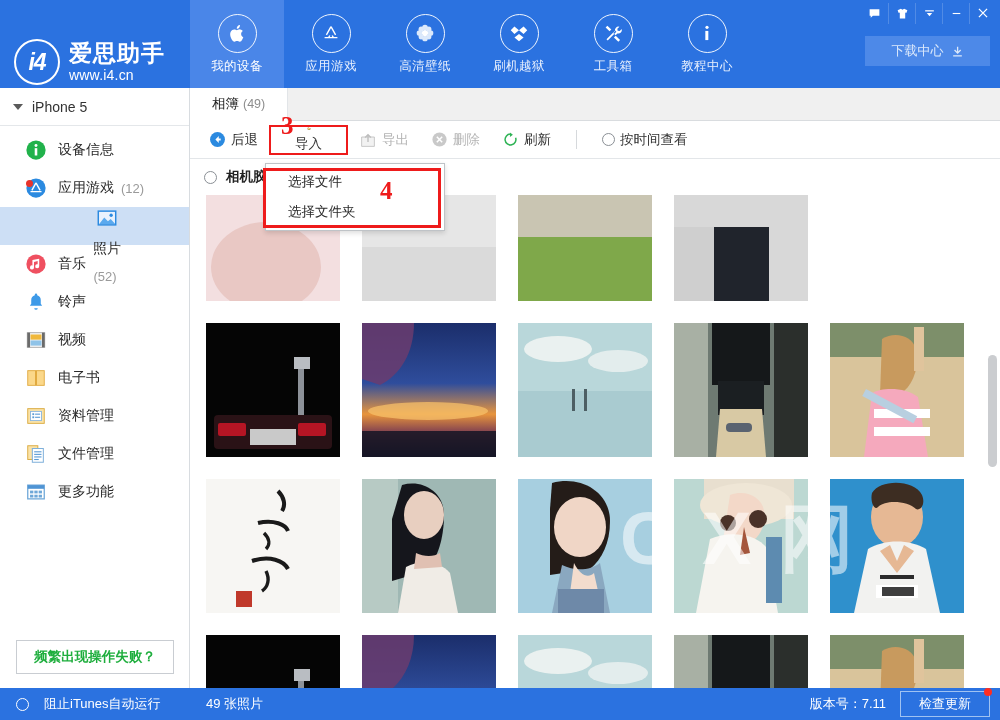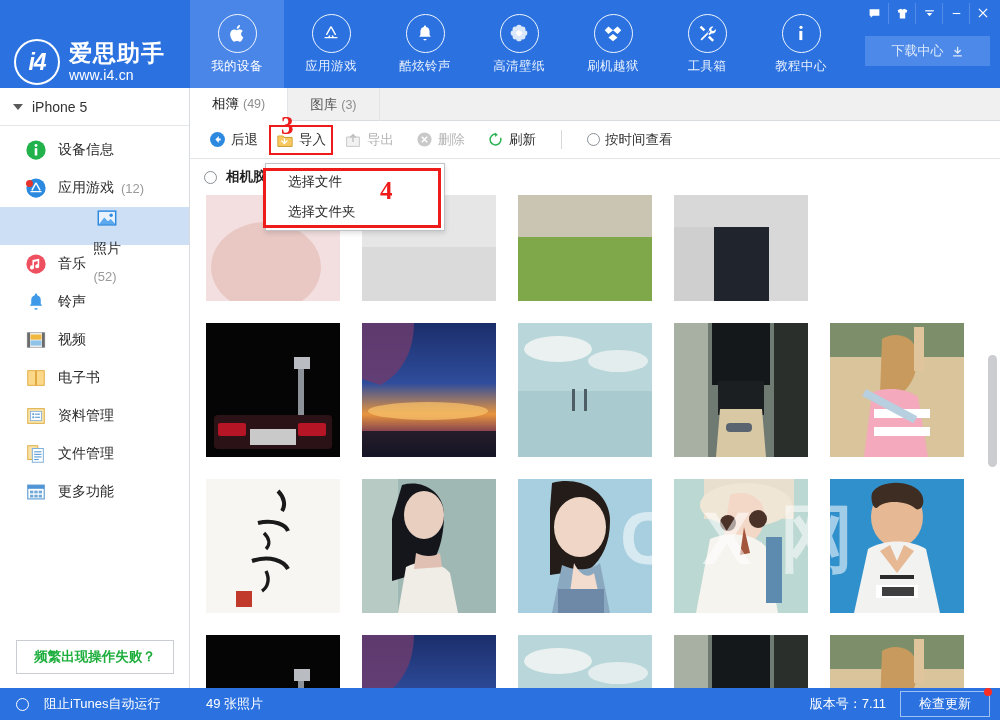--- a/index.html
+++ b/index.html
@@ -119,21 +119,21 @@
 
   .toolbar {
     height: 38px; display: flex; align-items: center; gap: 0;
     padding-left: 8px; border-bottom: 1px solid #e3e6e9; background: #fff;
   }
   .tbtn {
     display: flex; align-items: center; gap: 5px; height: 28px;
     padding: 0 11px; font-size: 13.5px; color: #333; cursor: pointer;
   }
   .tbtn.disabled { color: #b4b4b4; cursor: default; }
-  .tbtn.boxed { border: 2px solid #ee1b1b; padding: 0 5px; height: 30px; }
+  .tbtn.boxed { border: 2px solid #ee1b1b; padding: 0 24px; height: 30px; flex-direction: column; }
   .tsep { width: 1px; height: 19px; background: #d6d9dc; margin: 0 14px; }
 
   .albumrow {
     height: 36px; display: flex; align-items: center; gap: 9px;
     padding-left: 14px; font-size: 13.5px; color: #222; font-weight: bold;
   }
 
   .grid-wrap { position: relative; height: 493px; overflow: hidden; background: #fff; }
   .grid {
     position: absolute; left: 16px; top: -28px; width: 780px;
@@ -222,28 +222,20 @@
 
       <div class="navitem">
         <span class="nav-ico">
           <svg width="22" height="22" viewBox="0 0 24 24" fill="none" stroke="#fff" stroke-width="1.5">
               <path d="M5 17h14M12 5l-5 9M12 5l5 9M9.4 17l1.3-2.3M14.6 17l-1.3-2.3"></path>
             </svg>
         </span>
         <span class="nav-label">应用游戏</span>
       </div>
 
-      <div class="navitem">
-        <span class="nav-ico">
-          <svg width="20" height="20" viewBox="0 0 24 24" fill="#fff">
-              <path d="M12 3a1.4 1.4 0 011.4 1.4v.5c2.6.6 4.1 2.7 4.1 5.4v4l1.5 2.2H5l1.5-2.2v-4c0-2.7 1.5-4.8 4.1-5.4v-.5A1.4 1.4 0 0112 3zM12 21a2.2 2.2 0 002.1-1.7H9.9A2.2 2.2 0 0012 21z"></path>
-            </svg>
-        </span>
-        <span class="nav-label">酷炫铃声</span>
-      </div>
 
       <div class="navitem">
         <span class="nav-ico">
           <svg width="22" height="22" viewBox="0 0 24 24" fill="#dce9fb">
               <circle cx="12" cy="6" r="3.1"></circle>
               <circle cx="12" cy="18" r="3.1"></circle>
               <circle cx="6" cy="12" r="3.1"></circle>
               <circle cx="18" cy="12" r="3.1"></circle>
               <circle cx="7.8" cy="7.8" r="2.8"></circle>
               <circle cx="16.2" cy="7.8" r="2.8"></circle>
@@ -463,24 +455,20 @@
       <span>阻止iTunes自动运行</span>
     </div>
   </div>
 
   <div class="main">
 
     <div class="tabrow">
       <div class="tab active">
         <span>相簿</span>
         <span class="cnt">(49)</span>
-      </div>
-      <div class="tab">
-        <span>图库</span>
-        <span class="cnt">(3)</span>
       </div>
     </div>
 
     <div class="toolbar">
 
       <div class="tbtn">
         <svg width="17" height="17" viewBox="0 0 24 24">
             <circle cx="12" cy="12" r="10.5" fill="#2b8ae0"></circle>
             <path d="M13.8 7.2L9 12l4.8 4.8V7.2z" fill="#fff"></path>
             <rect x="12.5" y="10.6" width="4" height="2.8" fill="#fff"></rect>

